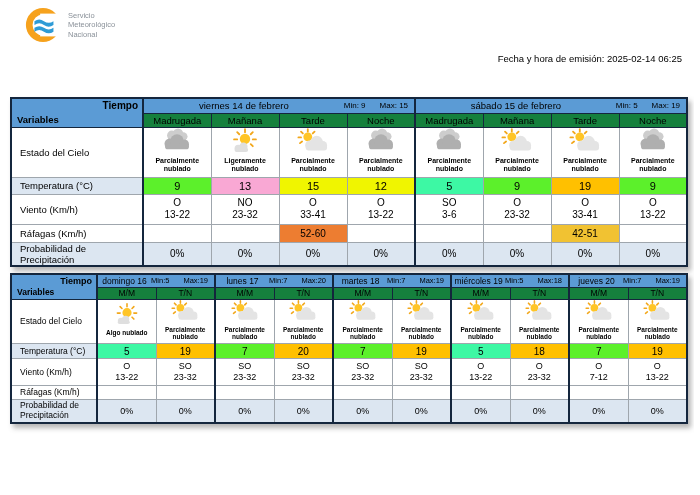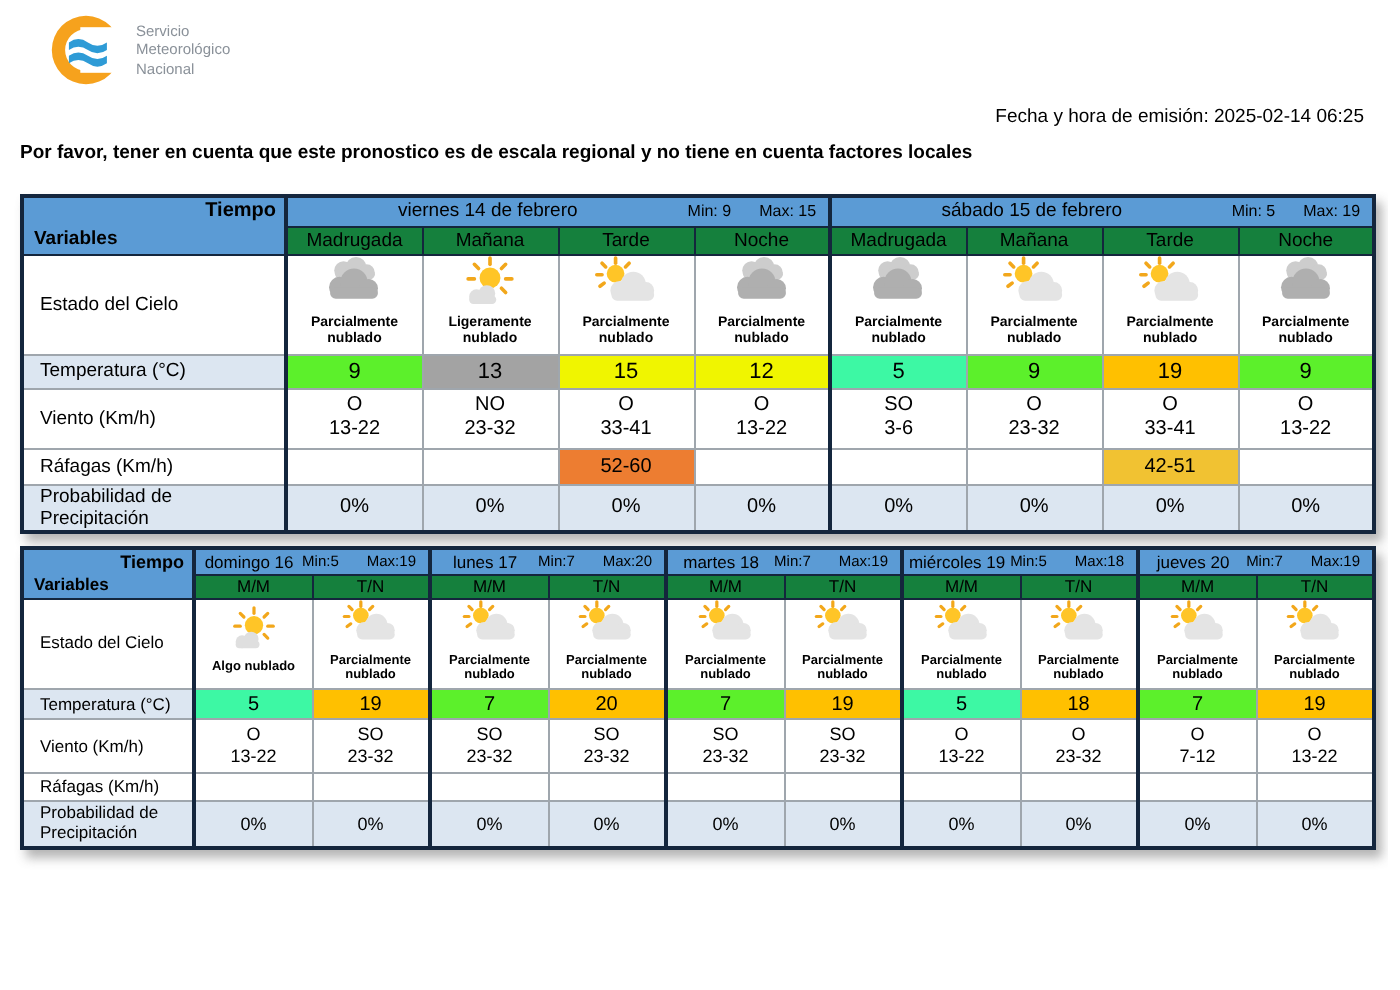--- a/index.html
+++ b/index.html
@@ -86,21 +86,20 @@
       <path d="M11 23 q5 -3.5 10 0 q5 3.5 10 0 l0 4 q-5 3.5 -10 0 q-5 -3.5 -10 0 Z" fill="#2E9BD6"></path>
     </svg>
     <div class="logo-text">
       <div>Servicio</div>
       <div>Meteorológico</div>
       <div>Nacional</div>
     </div>
   </div>
 
   <div class="emission">Fecha y hora de emisión: 2025-02-14 06:25</div>
-  <div class="disclaimer">Por favor, tener en cuenta que este pronostico es de escala regional y no tiene en cuenta factores locales</div>
 
   <div id="table1">
       <table class="wx" style="width: 676px;">
         <colgroup>
           <col style="width: 132px;">
           <col style="width: 68px;">
           <col style="width: 68px;">
           <col style="width: 68px;">
           <col style="width: 68px;">
           <col style="width: 68px;">
@@ -298,21 +297,21 @@
                       <rect x="11" y="30" width="46" height="11" rx="5.5"></rect>
                     </g>
   </svg></div>
                 <div class="skylabel">Parcialmente nublado</div>
               </div>
             </td>
           </tr>
           <tr class="temprow" style="height: 17px;">
             <td class="rowlabel lblue">Temperatura (°C)</td>
             <td class="tempcell major-left" style="background: rgb(92, 240, 43);">9</td>
-            <td class="tempcell" style="background: #a3a3a3;">13</td>
+            <td class="tempcell" style="background: #f9a8d4;">13</td>
             <td class="tempcell" style="background: rgb(240, 245, 0);">15</td>
             <td class="tempcell" style="background: rgb(240, 245, 0);">12</td>
             <td class="tempcell major-left" style="background: rgb(61, 248, 164);">5</td>
             <td class="tempcell" style="background: rgb(92, 240, 43);">9</td>
             <td class="tempcell" style="background: rgb(255, 192, 0);">19</td>
             <td class="tempcell" style="background: rgb(92, 240, 43);">9</td>
           </tr>
           <tr class="windrow" style="height: 30px;">
             <td class="rowlabel">Viento (Km/h)</td>
             <td class="windcell major-left">

